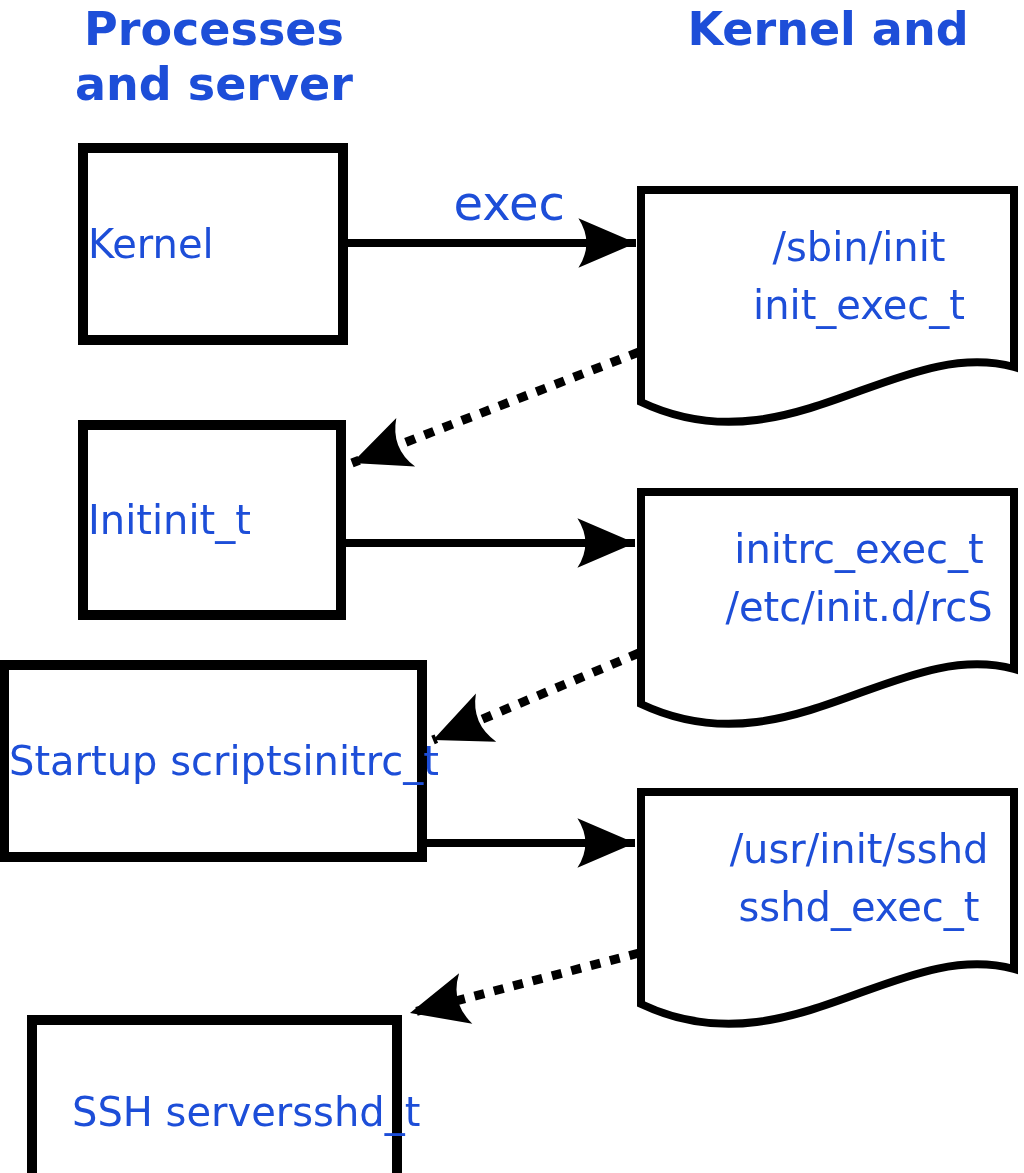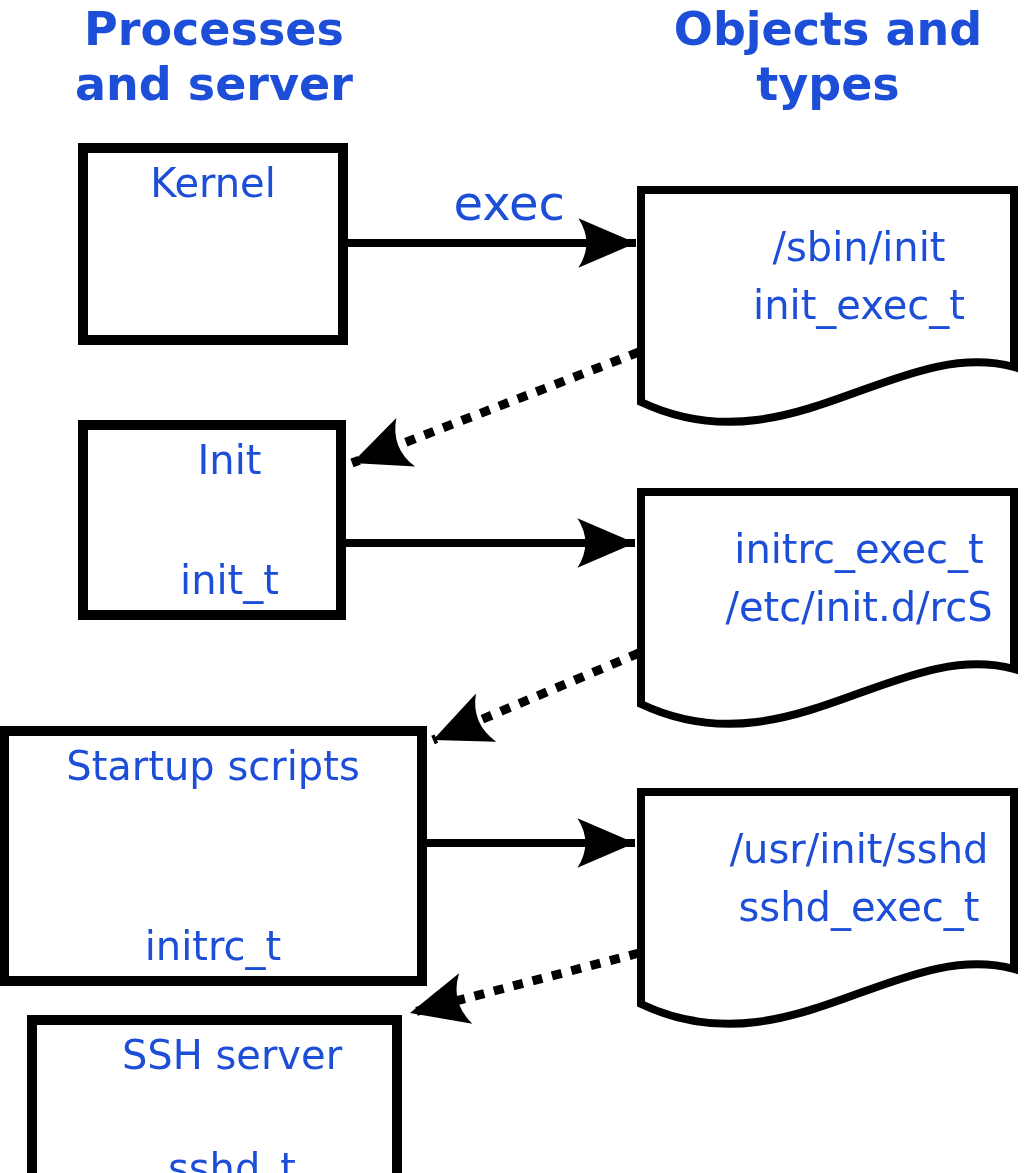--- a/index.html
+++ b/index.html
@@ -21,33 +21,31 @@
   }
   .hdr span{display:block;}
   .hdr-left{left:18px;top:2px;width:392px;}
   .hdr-right{left:636px;top:2px;width:384px;}
   .pbox{
     position:absolute;
     box-sizing:border-box;
     border:10px solid #000;
     background:#fff;
     display:flex;
-    flex-direction:column;
     align-items:center;
-    justify-content:space-between;
+    justify-content:flex-start;
     text-align:center;
     font-size:40px;
     line-height:60px;
     white-space:nowrap;
-    gap:14px;
   }
   .pbox span{display:block;}
   .box-kernel { left:78px;  top:143px; width:270px; height:202px; }
-  .box-init   { left:78px;  top:420px; width:268px; height:200px;padding-left:35px; }
-  .box-startup{ left:-1px;  top:726px; width:428px; height:260px; }
+  .box-init   { left:78px;  top:420px; width:268px; height:200px; }
+  .box-startup{ left:-1px;  top:660px; width:428px; height:202px; }
   .box-ssh    { left:27px;  top:1015px; width:375px; height:193px;padding-left:35px; }
   .doc{position:absolute;width:381px;height:252px;}
   .doc svg{display:block;position:absolute;left:0;top:0;}
   .doc-1{ left:637px; top:186px; }
   .doc-2{ left:637px; top:488px; }
   .doc-3{ left:637px; top:788px; }
   .doclabel{
     position:absolute;
     left:0; top:32px;
     width:444px;
@@ -73,22 +71,21 @@
 </head>
 <body>
 
 <div class="canvas">
 
   <div class="hdr hdr-left">
     <span>Processes</span>
     <span>and server</span>
   </div>
   <div class="hdr hdr-right">
-    <span>Objects and</span>
-    <span>types</span>
+    <span>Kernel and</span>
   </div>
 
   <div class="pbox box-kernel">
     <span>Kernel</span>
   </div>
   <div class="pbox box-init">
     <span>Init</span>
     <span>init_t</span>
   </div>
   <div class="pbox box-startup">

